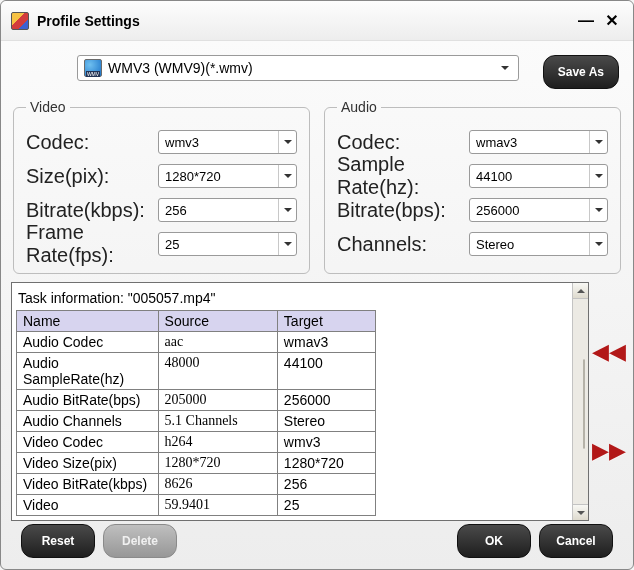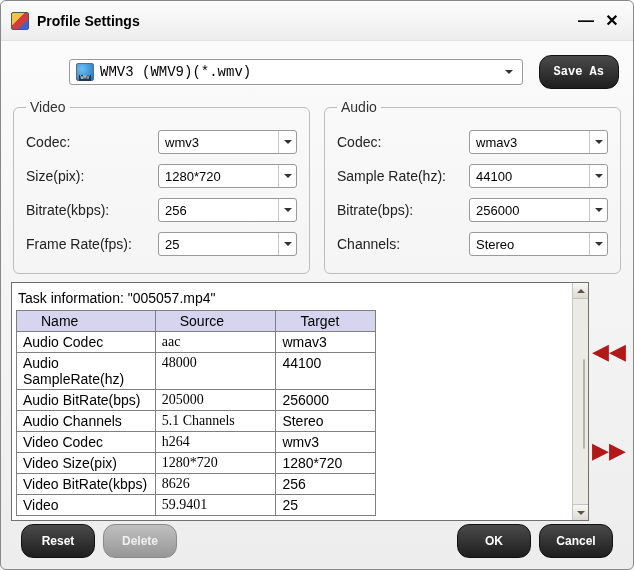--- a/index.html
+++ b/index.html
@@ -52,24 +52,22 @@
     margin-left: 4px;
   }
   .content {
     flex: 1;
     display: flex;
     flex-direction: column;
     padding: 6px 10px;
   }
   .top-row {
     display: flex;
-    align-items: center;
-    gap: 16px;
+    gap: 24px;
     margin: 8px 4px 6px 4px;
-    font-family: Liberation Mono, monospace;
   }
   .top-row .pad-left { width: 38px; }
   .profile-combo {
     flex: 1;
     height: 26px;
     background: #fff;
     border: 1px solid #9a9a9a;
     border-radius: 3px;
     display: flex;
     align-items: center;
@@ -133,21 +131,21 @@
     padding: 0 4px;
     font-size: 14px;
     color: #333;
   }
   .form-row {
     display: flex;
     align-items: center;
     height: 34px;
   }
   .form-row .lbl {
-    font-size: 14px;
+    font-size: 20px;
     color: #222;
   }
   .video-group .lbl { width: 132px; }
   .audio-group .lbl { width: 132px; }
   .combo {
     flex: 1;
     height: 24px;
     background: #fff;
     border: 1px solid #9a9a9a;
     border-radius: 3px;
@@ -225,21 +223,21 @@
   }
   table.task-table {
     border-collapse: collapse;
     width: 360px;
     font-size: 14px;
   }
   table.task-table th {
     background: #d7d4ef;
     text-align: left;
     font-weight: normal;
-    padding: 2px 24px;
+    padding: 2px 6px;
     border: 1px solid #808080;
     color: #000;
   }
   table.task-table td {
     padding: 2px 6px;
     border: 1px solid #808080;
     vertical-align: top;
   }
   table.task-table td.name { width: 148px; }
   table.task-table td.src { width: 131px; font-family: Liberation Serif, serif; }

